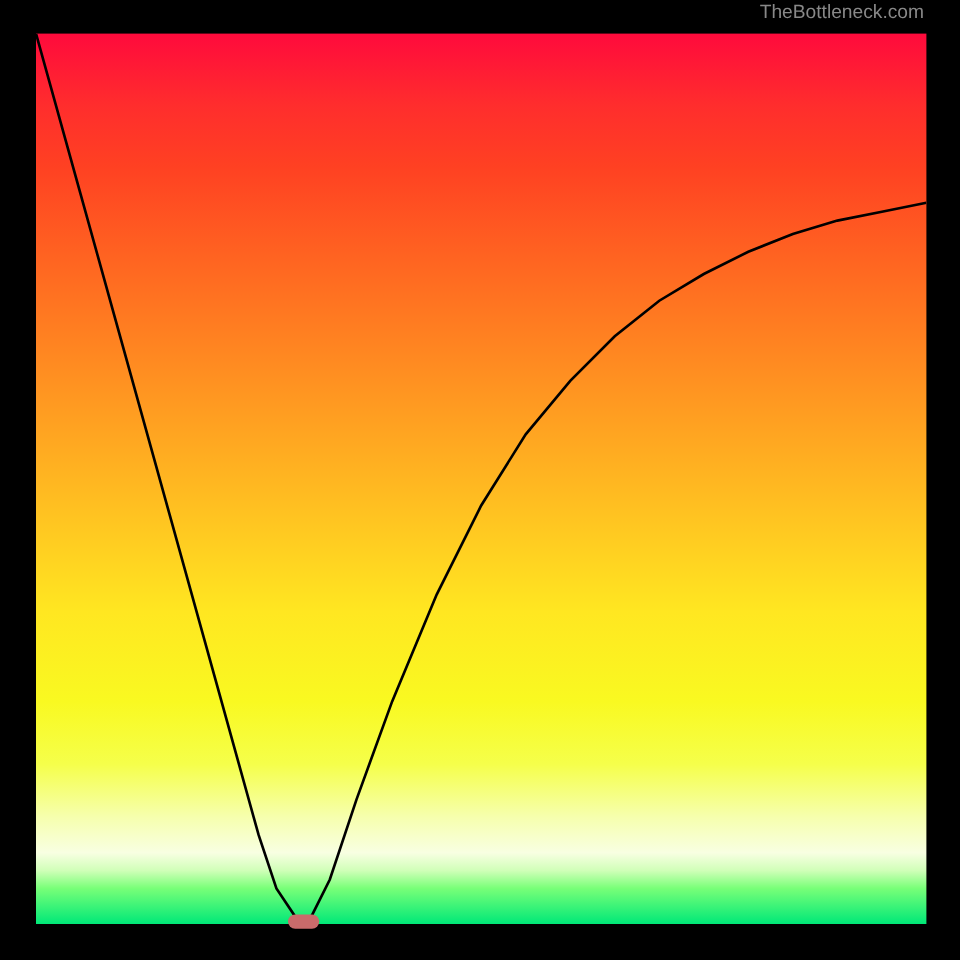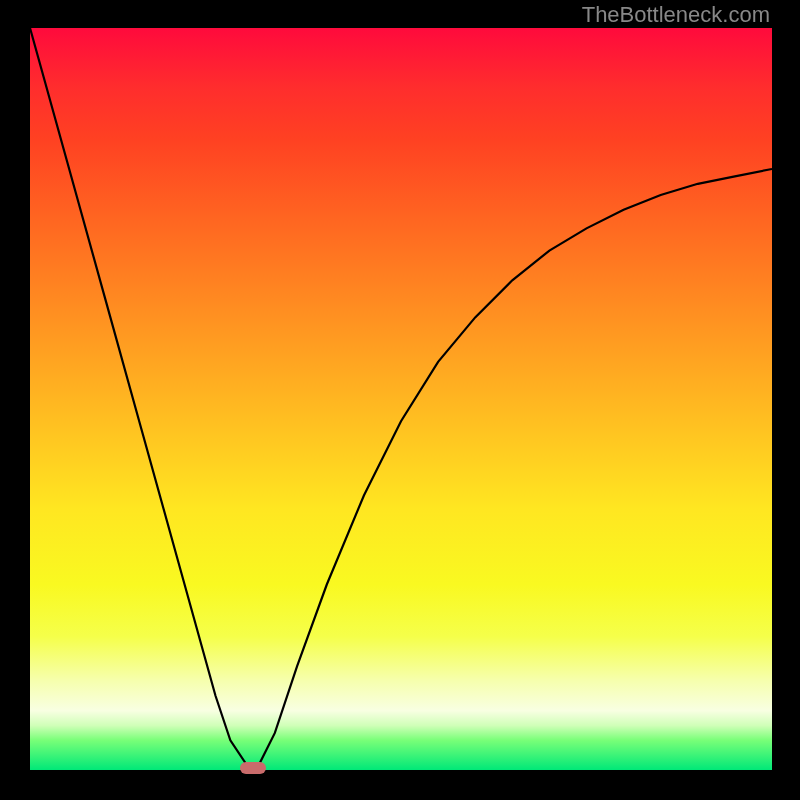--- a/index.html
+++ b/index.html
@@ -36,21 +36,21 @@
       #d0ffb8 94%,
       #78ff78 96%,
       #00e878 100%
     );
   }
   .watermark {
     position: absolute;
     top: 2px;
     right: 30px;
     color: #888;
-    font-size: 22px;
+    font-size: 16px;
     font-family: Arial, sans-serif;
     z-index: 5;
   }
   svg.curve {
     position: absolute;
     left: 0;
     top: 0;
     width: 742px;
     height: 742px;
   }

